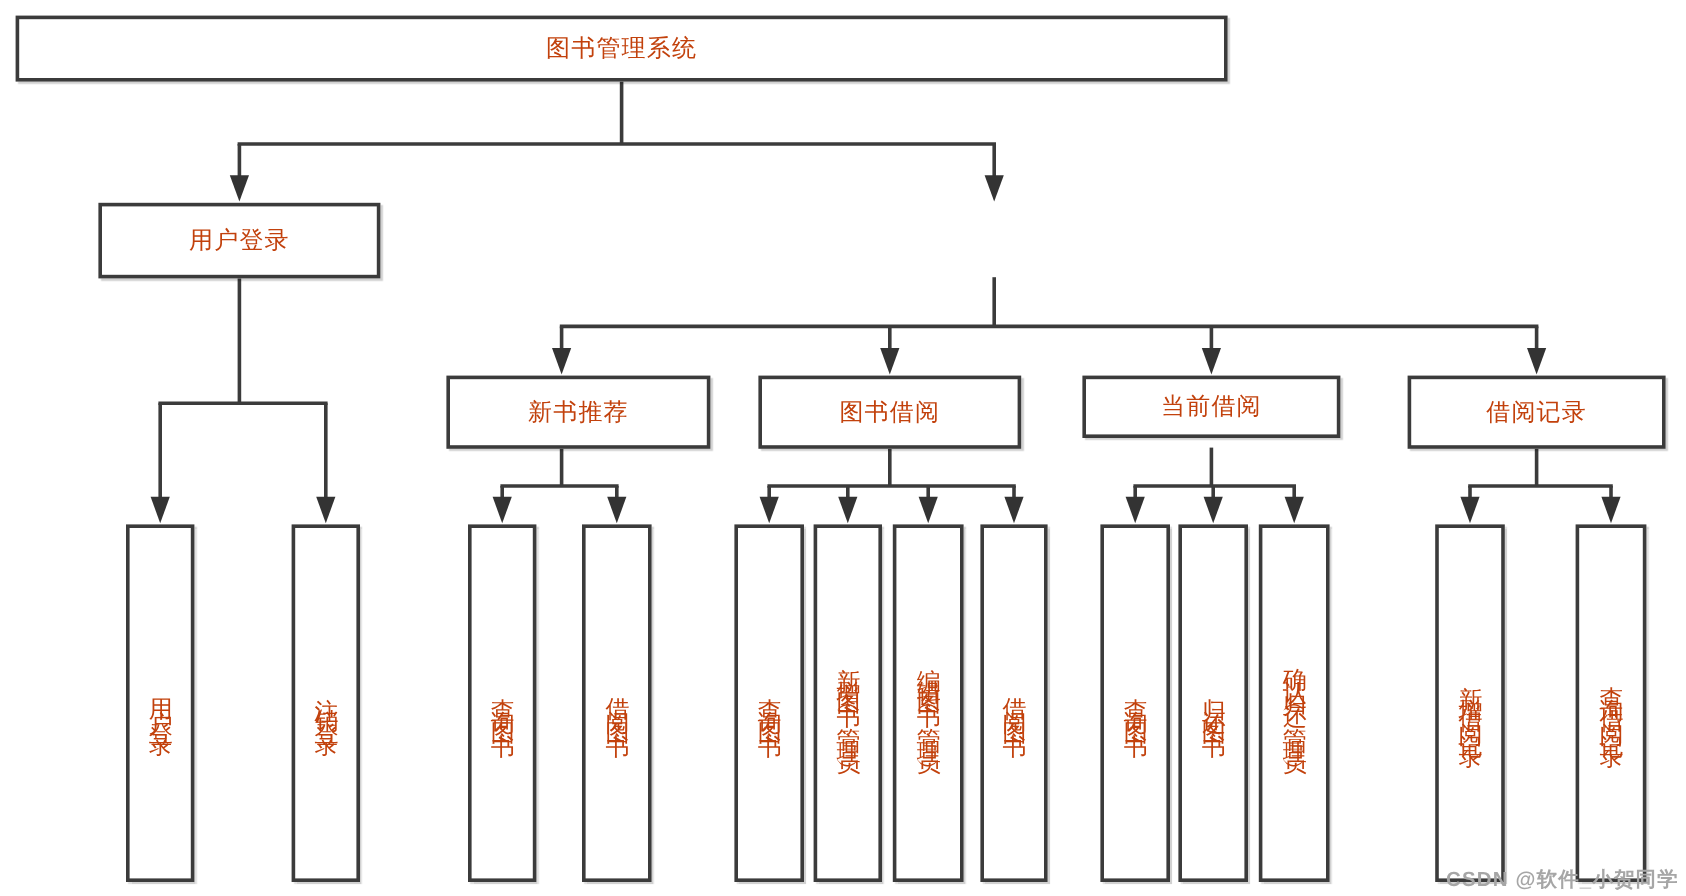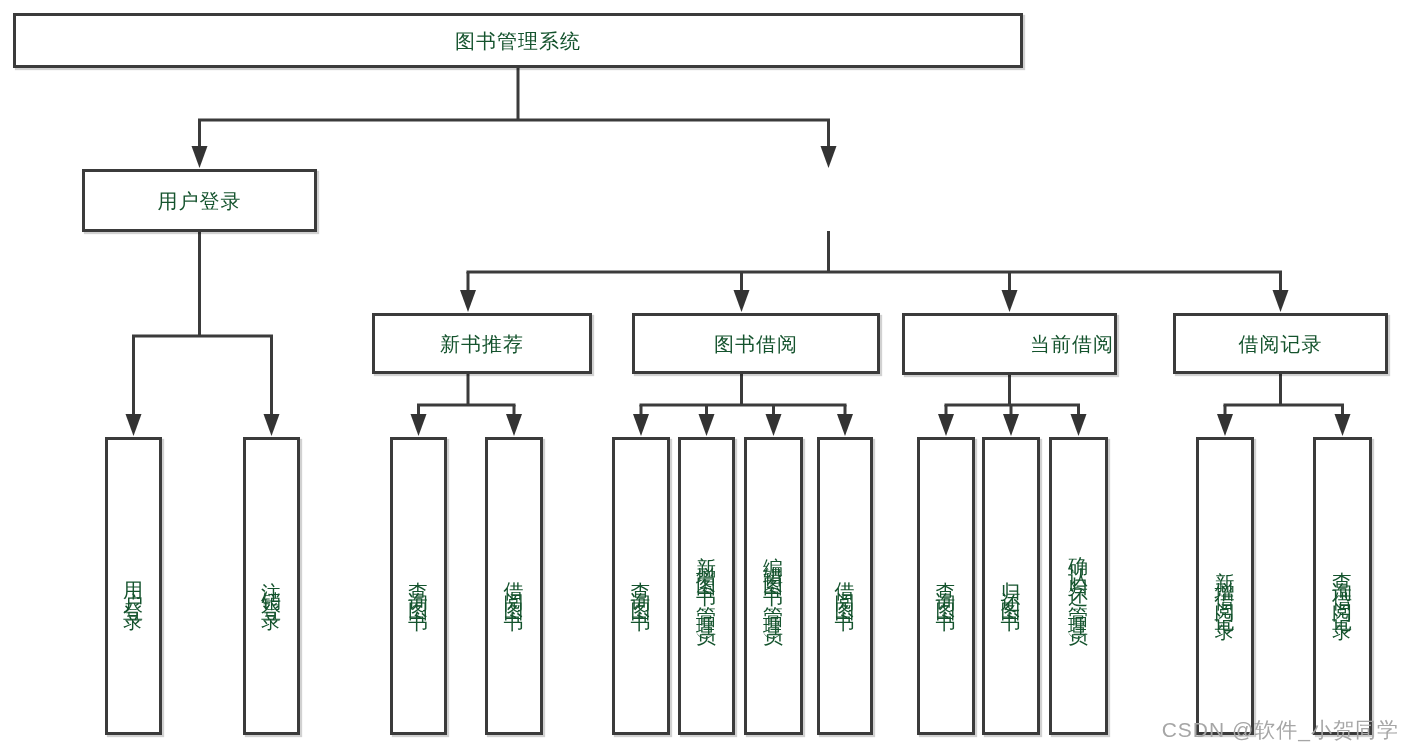--- a/index.html
+++ b/index.html
@@ -19,42 +19,43 @@
   }
   .node {
     position: absolute;
     box-sizing: border-box;
     background: #ffffff;
     border: 3px solid #3b3b3b;
     box-shadow: 2px 2px 1px rgba(0,0,0,0.18);
     display: flex;
     align-items: center;
     justify-content: center;
-    color: #14532d;
+    color: #c2410c;
   }
   .hbox {
     font-size: 20px;
     letter-spacing: 1px;
   }
   .vbox span {
     writing-mode: vertical-rl;
     font-size: 20px;
     letter-spacing: 10px;
     line-height: 1;
     white-space: nowrap;
   }
   .hbox span { line-height: 1; }
   #watermark {
     position: absolute;
     right: 6px;
     bottom: 3px;
-    font-size: 21px;
+    font-size: 17px;
     color: #a6a6a6;
     letter-spacing: 1px;
     white-space: nowrap;
+    font-weight: bold;
   }
 </style>
 </head>
 <body>
 
 <div id="canvas">
 
   <svg id="connectors">
       <line x1="518" y1="67" x2="518" y2="120" stroke="#3b3b3b" stroke-width="3"></line>
       <line x1="198" y1="120" x2="830" y2="120" stroke="#3b3b3b" stroke-width="3"></line>
@@ -114,24 +115,24 @@
     <span>图书管理系统</span>
   </div>
 
   <div class="node hbox" id="node-user_login" style="left:82px; top:169px; width:235px; height:63px;">
     <span>用户登录</span>
   </div>
 
   <div class="node hbox" id="node-new_book_recommend" style="left:372px; top:313px; width:220px; height:61px;">
     <span>新书推荐</span>
   </div>
-  <div class="node hbox" id="node-book_borrowing" style="left:632px; top:313px; width:248px; height:61px;">
+  <div class="node hbox" id="node-book_borrowing" style="left:632px; top:313px; width:219px; height:61px;">
     <span>图书借阅</span>
   </div>
-  <div class="node hbox" id="node-current_borrowing" style="left:902px; top:313px; width:215px; height:62px;justify-content:flex-end;">
+  <div class="node hbox" id="node-current_borrowing" style="left:902px; top:313px; width:215px; height:52px;">
     <span>当前借阅</span>
   </div>
   <div class="node hbox" id="node-borrowing_records" style="left:1173px; top:313px; width:215px; height:61px;justify-content:center;">
     <span>借阅记录</span>
   </div>
 
   <div class="node vbox" id="node-leaf_user_login" style="left:105px; top:437px; width:57px; height:298px;">
     <span>用户登录</span>
   </div>
   <div class="node vbox" id="node-leaf_logout" style="left:243px; top:437px; width:57px; height:298px;">

